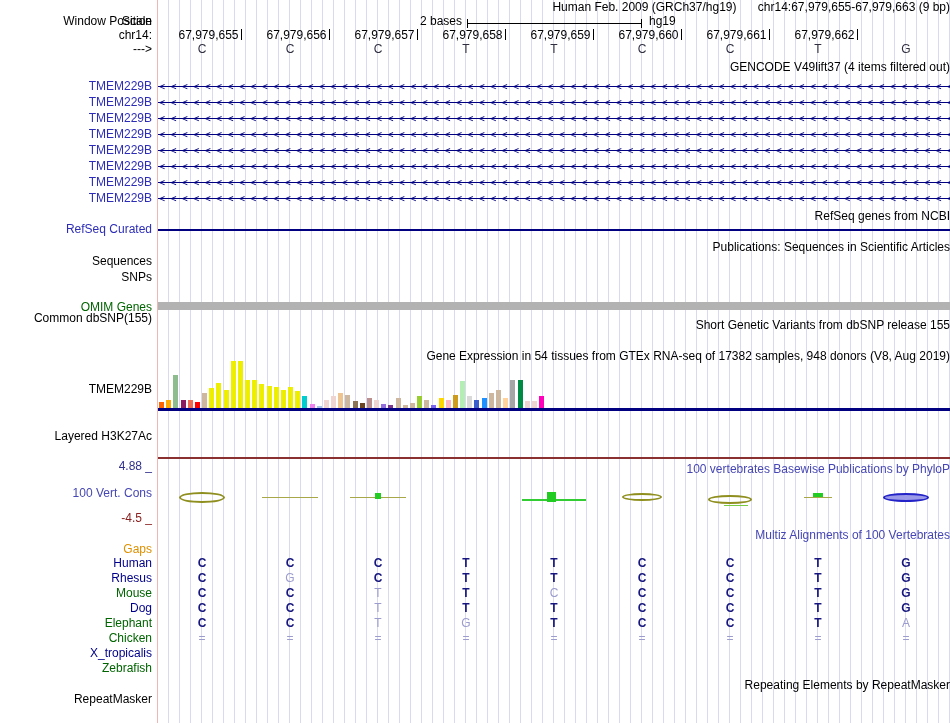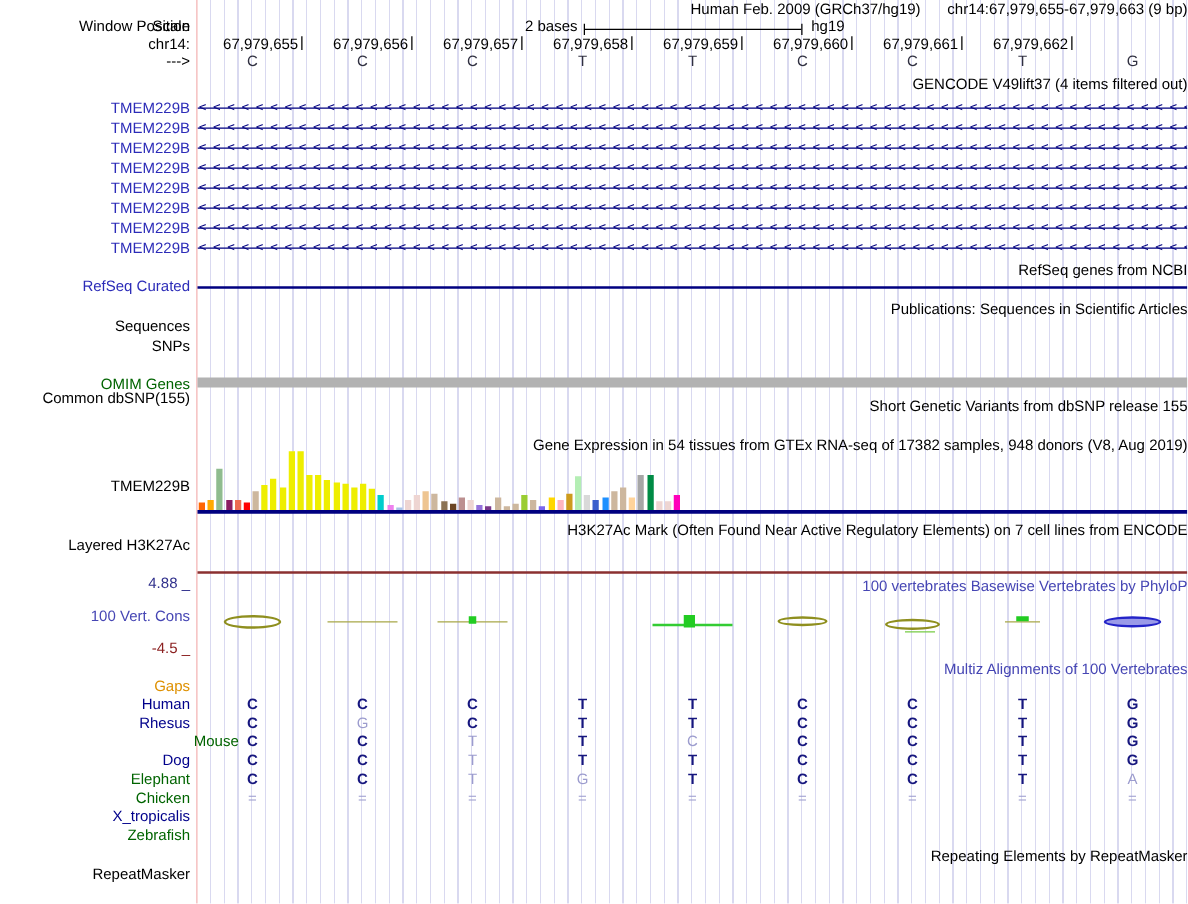--- a/index.html
+++ b/index.html
@@ -186,26 +186,25 @@
       <div class="bar" style="left: 496px; width: 5px; top: 390px; height: 18px; background: rgb(205, 183, 158);"></div>
       <div class="bar" style="left: 503px; width: 5px; top: 398px; height: 10px; background: rgb(255, 211, 155);"></div>
       <div class="bar" style="left: 510px; width: 5px; top: 380px; height: 28px; background: rgb(166, 166, 166);"></div>
       <div class="bar" style="left: 518px; width: 5px; top: 380px; height: 28px; background: rgb(0, 139, 69);"></div>
       <div class="bar" style="left: 525px; width: 5px; top: 401px; height: 7px; background: rgb(238, 213, 210);"></div>
       <div class="bar" style="left: 532px; width: 5px; top: 401px; height: 7px; background: rgb(238, 213, 210);"></div>
       <div class="bar" style="left: 539px; width: 5px; top: 396px; height: 12px; background: rgb(255, 0, 187);"></div>
     </div>
   <div class="hline" style="top:408px;height:3px;background:#000080"></div>
 
-  <div class="ctitle" style="top:418px">H3K27Ac Mark (Often Found Near Active Regulatory Elements) on 7 cell lines from ENCODE</div>
   <div class="lbl" style="top:430px">Layered H3K27Ac</div>
   <div class="hline" style="top:457px;height:2px;background:#8B3030"></div>
 
   <div class="lbl cons-max" style="top:460px">4.88 _</div>
-  <div class="ctitle blue" style="top:463px">100 vertebrates Basewise Vertebrates by PhyloP</div>
+  <div class="ctitle blue" style="top:463px">100 vertebrates Basewise Publications by PhyloP</div>
   <div class="lbl blue" style="top:487px">100 Vert. Cons</div>
   <div class="lbl cons-min" style="top:512px">-4.5 _</div>
   <div id="cons-marks">
       <div class="mark" style="left: 179px; top: 491.5px; width: 46px; height: 11px; border: 2px solid rgb(143, 143, 31); border-radius: 50%; box-sizing: border-box;"></div>
       <div class="mark" style="left: 262px; top: 497px; width: 56px; height: 1px; background: rgb(168, 168, 72);"></div>
       <div class="mark" style="left: 350px; top: 497px; width: 56px; height: 1px; background: rgb(168, 168, 72);"></div>
       <div class="mark" style="left: 375px; top: 493px; width: 6px; height: 6px; background: rgb(34, 204, 34);"></div>
       <div class="mark" style="left: 522px; top: 499px; width: 64px; height: 2px; background: rgb(51, 204, 51);"></div>
       <div class="mark" style="left: 546.5px; top: 492px; width: 9px; height: 10px; background: rgb(34, 204, 34);"></div>
       <div class="mark" style="left: 622px; top: 493px; width: 40px; height: 8px; border: 2px solid rgb(143, 143, 31); border-radius: 50%; box-sizing: border-box;"></div>
@@ -232,21 +231,21 @@
       <div class="lbl sp-navy" style="top: 572px;">Rhesus</div>
       <div class="alet dark" style="left: 192px; top: 572px;">C</div>
       <div class="alet light" style="left: 280px; top: 572px;">G</div>
       <div class="alet dark" style="left: 368px; top: 572px;">C</div>
       <div class="alet dark" style="left: 456px; top: 572px;">T</div>
       <div class="alet dark" style="left: 544px; top: 572px;">T</div>
       <div class="alet dark" style="left: 632px; top: 572px;">C</div>
       <div class="alet dark" style="left: 720px; top: 572px;">C</div>
       <div class="alet dark" style="left: 808px; top: 572px;">T</div>
       <div class="alet dark" style="left: 896px; top: 572px;">G</div>
-      <div class="lbl sp-green" style="top: 587px; padding-left: 39px;">Mouse</div>
+      <div class="lbl sp-green" style="top: 587px;">Mouse</div>
       <div class="alet dark" style="left: 192px; top: 587px;">C</div>
       <div class="alet dark" style="left: 280px; top: 587px;">C</div>
       <div class="alet light" style="left: 368px; top: 587px;">T</div>
       <div class="alet dark" style="left: 456px; top: 587px;">T</div>
       <div class="alet light" style="left: 544px; top: 587px;">C</div>
       <div class="alet dark" style="left: 632px; top: 587px;">C</div>
       <div class="alet dark" style="left: 720px; top: 587px;">C</div>
       <div class="alet dark" style="left: 808px; top: 587px;">T</div>
       <div class="alet dark" style="left: 896px; top: 587px;">G</div>
       <div class="lbl sp-navy" style="top: 602px;">Dog</div>

